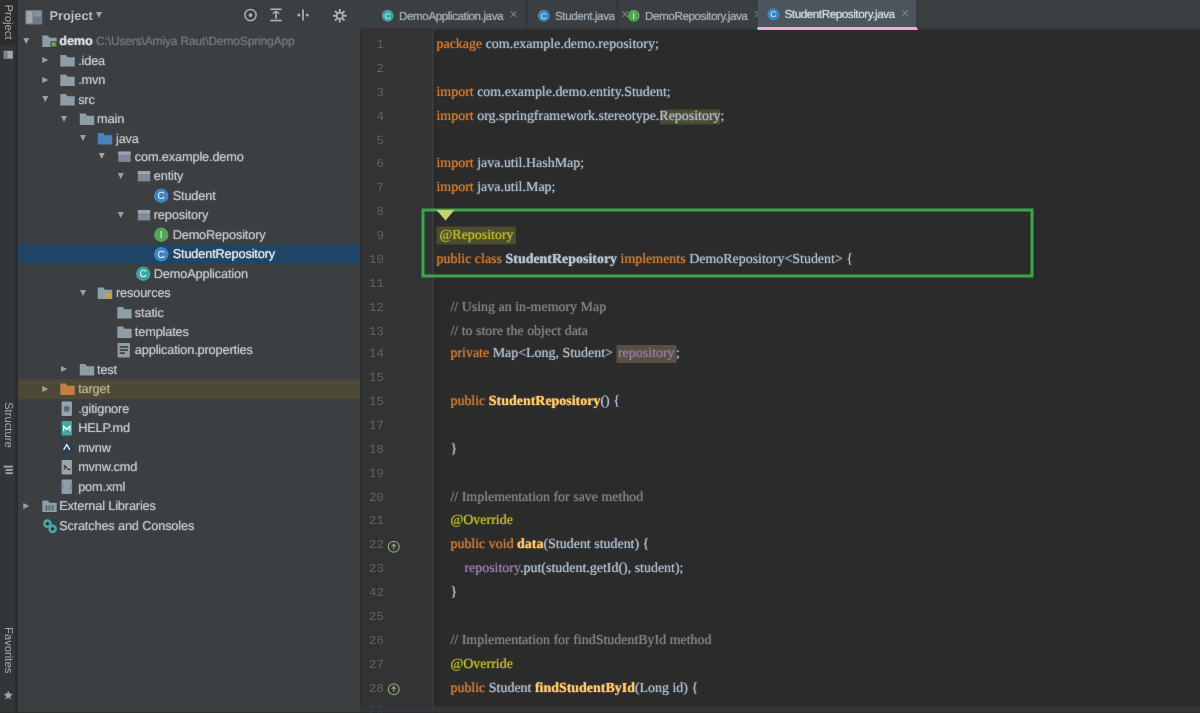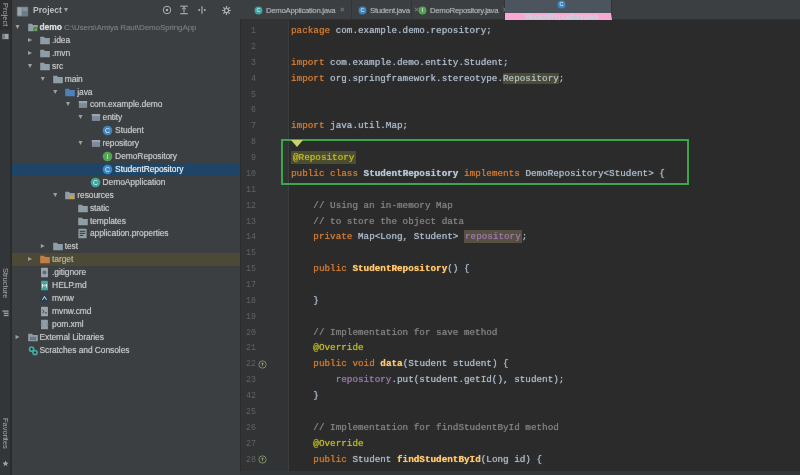--- a/index.html
+++ b/index.html
@@ -16,29 +16,29 @@
 .ti svg{display:block;}
 .tl{position:absolute;top:0;font-size:8.5px;letter-spacing:-0.1px;color:#BCBEC0;line-height:12.9px;white-space:nowrap;text-shadow:0 0 0.8px currentColor;text-align:center;}
 .tsel{color:#DDE3E8;}
 .ttgt{color:#B3AB85;}
 
 #tabbar{position:absolute;left:240px;top:0;width:560px;height:20px;background:#3C3F41;border-bottom:1px solid #323232;}
 .tab{position:absolute;top:0;height:20px;display:flex;align-items:center;justify-content:flex-start;gap:3px;padding-left:6px;border-right:1px solid #333638;}
 .tabt{font-size:7.8px;letter-spacing:-0.3px;color:#9FA6AC;white-space:nowrap;text-shadow:0 0 0.8px currentColor;}
 .tab svg{flex:0 0 auto;}
 .tx{font-size:7px;color:#7E8486;margin-left:1px;}
-.tabact{background:#4C545E;border-bottom:7px solid #f9a8d4;flex-direction:column;}
+.tabact{background:#4C545E;border-bottom:2px solid #f9a8d4;}
 .tabact .tabt{color:#CED3DB;}
 
 #editor{position:absolute;left:240px;top:20px;width:560px;height:455px;background:#2B2B2B;}
 #gutter{position:absolute;left:1px;top:0;width:48px;height:455px;background:#313335;border-right:1px solid #3a3d3f;}
 .num{position:absolute;left:1px;width:15px;text-align:right;font-family:"Liberation Mono",monospace;font-size:8.3px;color:#606366;line-height:15.87px;height:15.87px;}
 .ovr{position:absolute;left:18px;height:15.87px;}
 .ovr svg{display:block;}
-.cl{position:absolute;left:51px;white-space:pre;font-family:Liberation Mono, monospace;font-size:9.3px;color:#A9B7C6;line-height:15.87px;height:15.87px;text-shadow:0 0 0.9px currentColor;}
+.cl{position:absolute;left:51px;white-space:pre;font-family:Liberation Serif, serif;font-size:9.3px;color:#A9B7C6;line-height:15.87px;height:15.87px;text-shadow:0 0 0.9px currentColor;}
 .k{color:#CC7832;}
 .c{color:#7F7F7F;}
 .an{color:#BBB529;}
 .f{color:#9876AA;}
 .m{color:#FFC66D;font-weight:bold;}
 .w{color:#B5C4D2;}
 .hl1{background:#4B4B32;}
 .hl2{background:#4A4D2F;padding:1px 2px;}
 .hl3{background:#55503F;padding:1px 1px;}
 
@@ -384,20 +384,21 @@
 <div id="gutter"></div>
 <div class="num" style="top:3.07px">1</div>
 <div class="cl" style="top:3.07px"><span class="k">package</span> com.example.demo.repository;</div>
 <div class="num" style="top:18.94px">2</div>
 <div class="num" style="top:34.81px">3</div>
 <div class="cl" style="top:34.81px"><span class="k">import</span> com.example.demo.entity.Student;</div>
 <div class="num" style="top:50.68px">4</div>
 <div class="cl" style="top:50.68px"><span class="k">import</span> org.springframework.stereotype.<span class="hl1">Repository</span>;</div>
 <div class="num" style="top:66.55px">5</div>
 <div class="num" style="top:82.42px">6</div>
+<div class="cl" style="top:82.42px"><span class="k">import</span> java.util.HashMap;</div>
 <div class="num" style="top:98.29px">7</div>
 <div class="cl" style="top:98.29px"><span class="k">import</span> java.util.Map;</div>
 <div class="num" style="top:114.16px">8</div>
 <div class="num" style="top:130.03px">9</div>
 <div class="cl" style="top:130.03px"><span class="an hl2">@Repository</span></div>
 <div class="num" style="top:145.90px">10</div>
 <div class="cl" style="top:145.90px"><span class="k">public</span> <span class="k">class</span> <b class="w">StudentRepository</b> <span class="k">implements</span> DemoRepository&lt;Student&gt; {</div>
 <div class="num" style="top:161.77px">11</div>
 <div class="num" style="top:177.64px">12</div>
 <div class="cl" style="top:177.64px">    <span class="c">// Using an in-memory Map</span></div>

